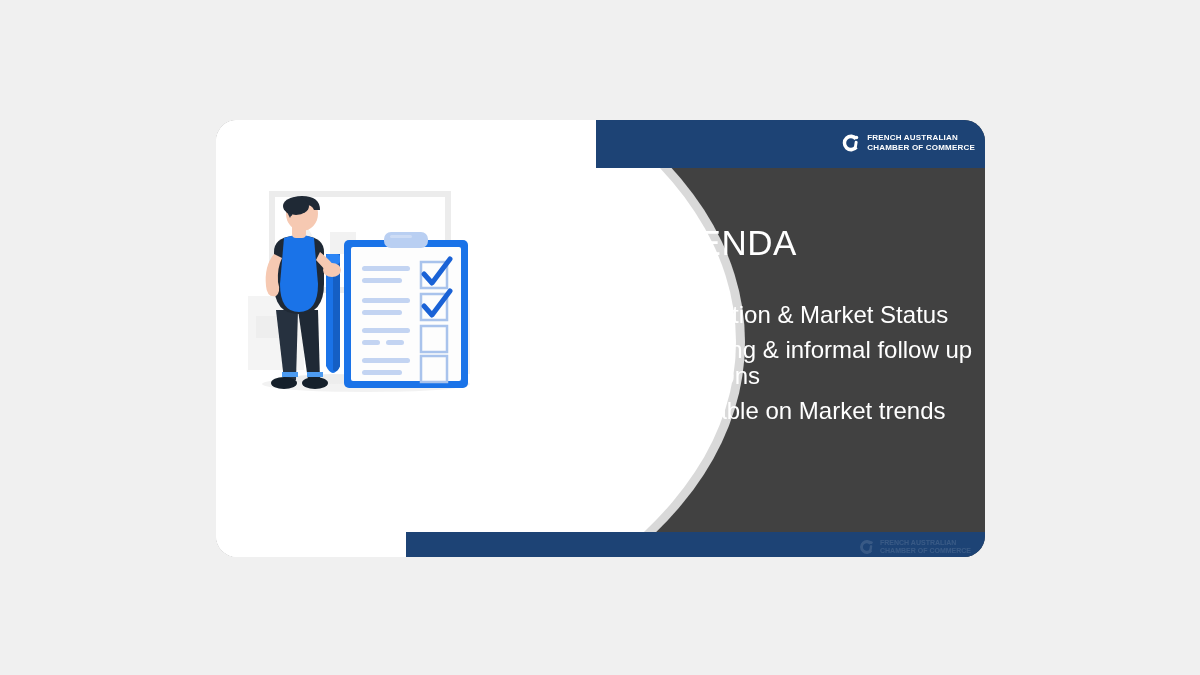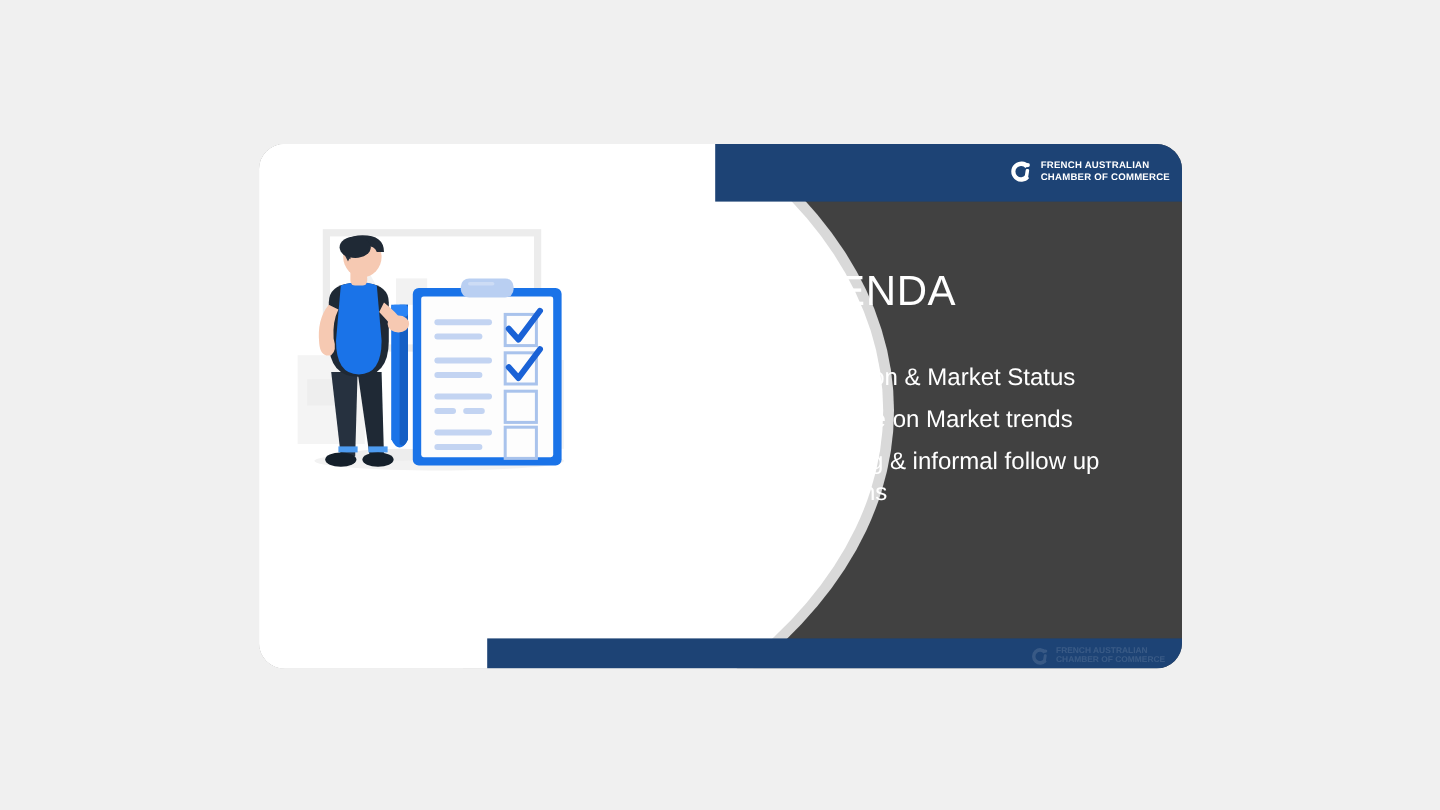--- a/index.html
+++ b/index.html
@@ -133,21 +133,21 @@
     left: 404px;
     top: 182px;
     width: 355px;
     list-style: none;
     margin: 0;
     padding: 0;
   }
   .bullet-list li {
     position: relative;
     color: #ffffff;
-    font-size: 20px;
+    font-size: 24px;
     line-height: 26px;
     padding-left: 16px;
     margin-bottom: 9px;
   }
   .bullet-list li::before {
     content: "\2022";
     position: absolute;
     left: 0;
     top: -1px;
     font-size: 17px;
@@ -248,22 +248,22 @@
         <div>FRENCH AUSTRALIAN</div>
         <div>CHAMBER OF COMMERCE</div>
       </div>
     </div>
   </div>
 
   <h1 class="agenda-title">AGENDA</h1>
 
   <ul class="bullet-list">
     <li>Presentation &amp; Market Status</li>
+    <li>Networking &amp; informal follow up discussions</li>
     <li>Roundtable on Market trends</li>
-    <li>Networking &amp; informal follow up discussions</li>
   </ul>
 
   <div class="footer-bar"></div>
   <div class="footer-logo-wrap">
     <svg class="footer-logo-mark" viewBox="0 0 24 24">
       <path d="M20.4 6.2 A9.2 9.2 0 1 0 20.4 17.8 L16.9 15.2 A5.1 5.1 0 1 1 16.9 8.8 Z" fill="#ffffff"></path>
       <rect x="16.6" y="9.6" width="3.2" height="9.6" rx="1.3" fill="#ffffff" transform="rotate(9 18.2 14.4)"></rect>
       <circle cx="19.1" cy="6.1" r="1.9" fill="#ffffff"></circle>
     </svg>
     <div class="footer-logo-text">

